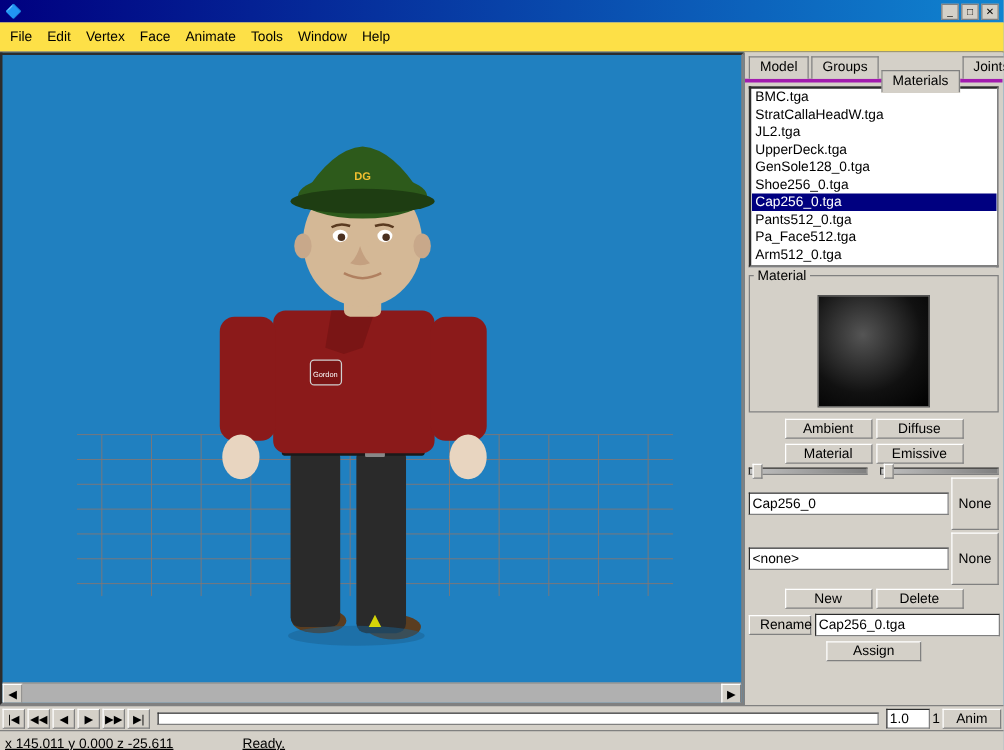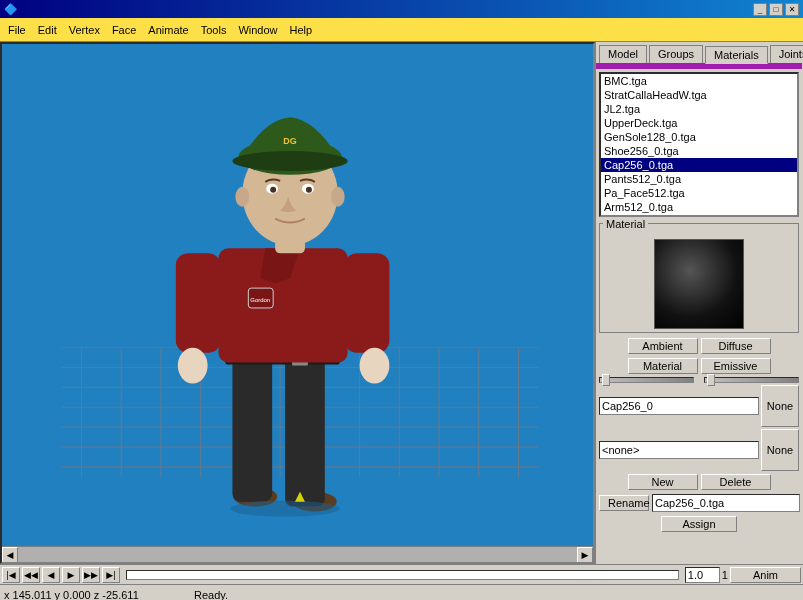--- a/index.html
+++ b/index.html
@@ -63,38 +63,38 @@
       background: #d4d0c8;
       border-left: 1px solid #808080;
       display: flex;
       flex-direction: column;
     }
 
     
     #tabs {
       display: flex;
       background: #d4d0c8;
-      border-bottom: 6px solid #a21caf;
+      border-bottom: 3px solid #a21caf;
       padding: 3px 3px 0 3px;
     }
     .tab {
       padding: 2px 8px;
       border: 1px solid #808080;
       border-bottom: none;
       background: #d4d0c8;
       cursor: pointer;
       font-size: 11px;
       margin-right: 2px;
     }
     .tab.active {
       background: #d4d0c8;
       border-bottom: 1px solid #d4d0c8;
       z-index: 1;
       position: relative;
-      top: 1px;
+      top: 11px;
     }
 
     
     #materials-list {
       border: 2px inset #808080;
       margin: 3px;
       background: white;
       height: 145px;
       overflow-y: auto;
       font-size: 11px;
@@ -263,21 +263,21 @@
       background: white;
       width: 35px;
       height: 16px;
       font-size: 11px;
       padding: 0 2px;
     }
     .anim-btn {
       background: #d4d0c8;
       border: 1px solid;
       border-color: #ffffff #808080 #808080 #ffffff;
-      padding: 1px 22px;
+      padding: 1px 10px;
       font-size: 11px;
       cursor: pointer;
       margin-left: auto;
     }
     #timeline-track {
       flex: 1;
       height: 10px;
       background: white;
       border: 1px inset #808080;
     }

